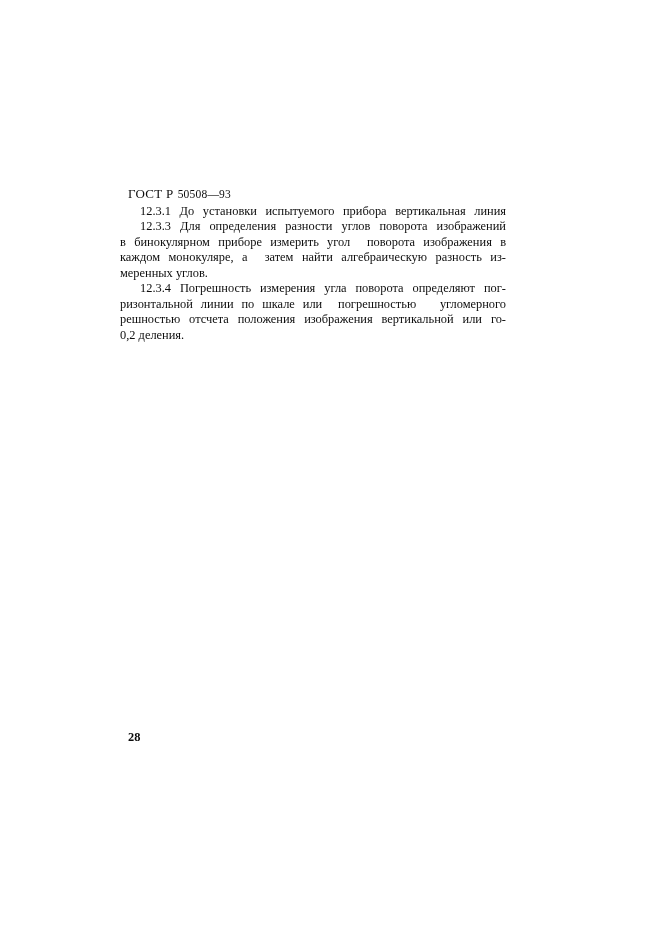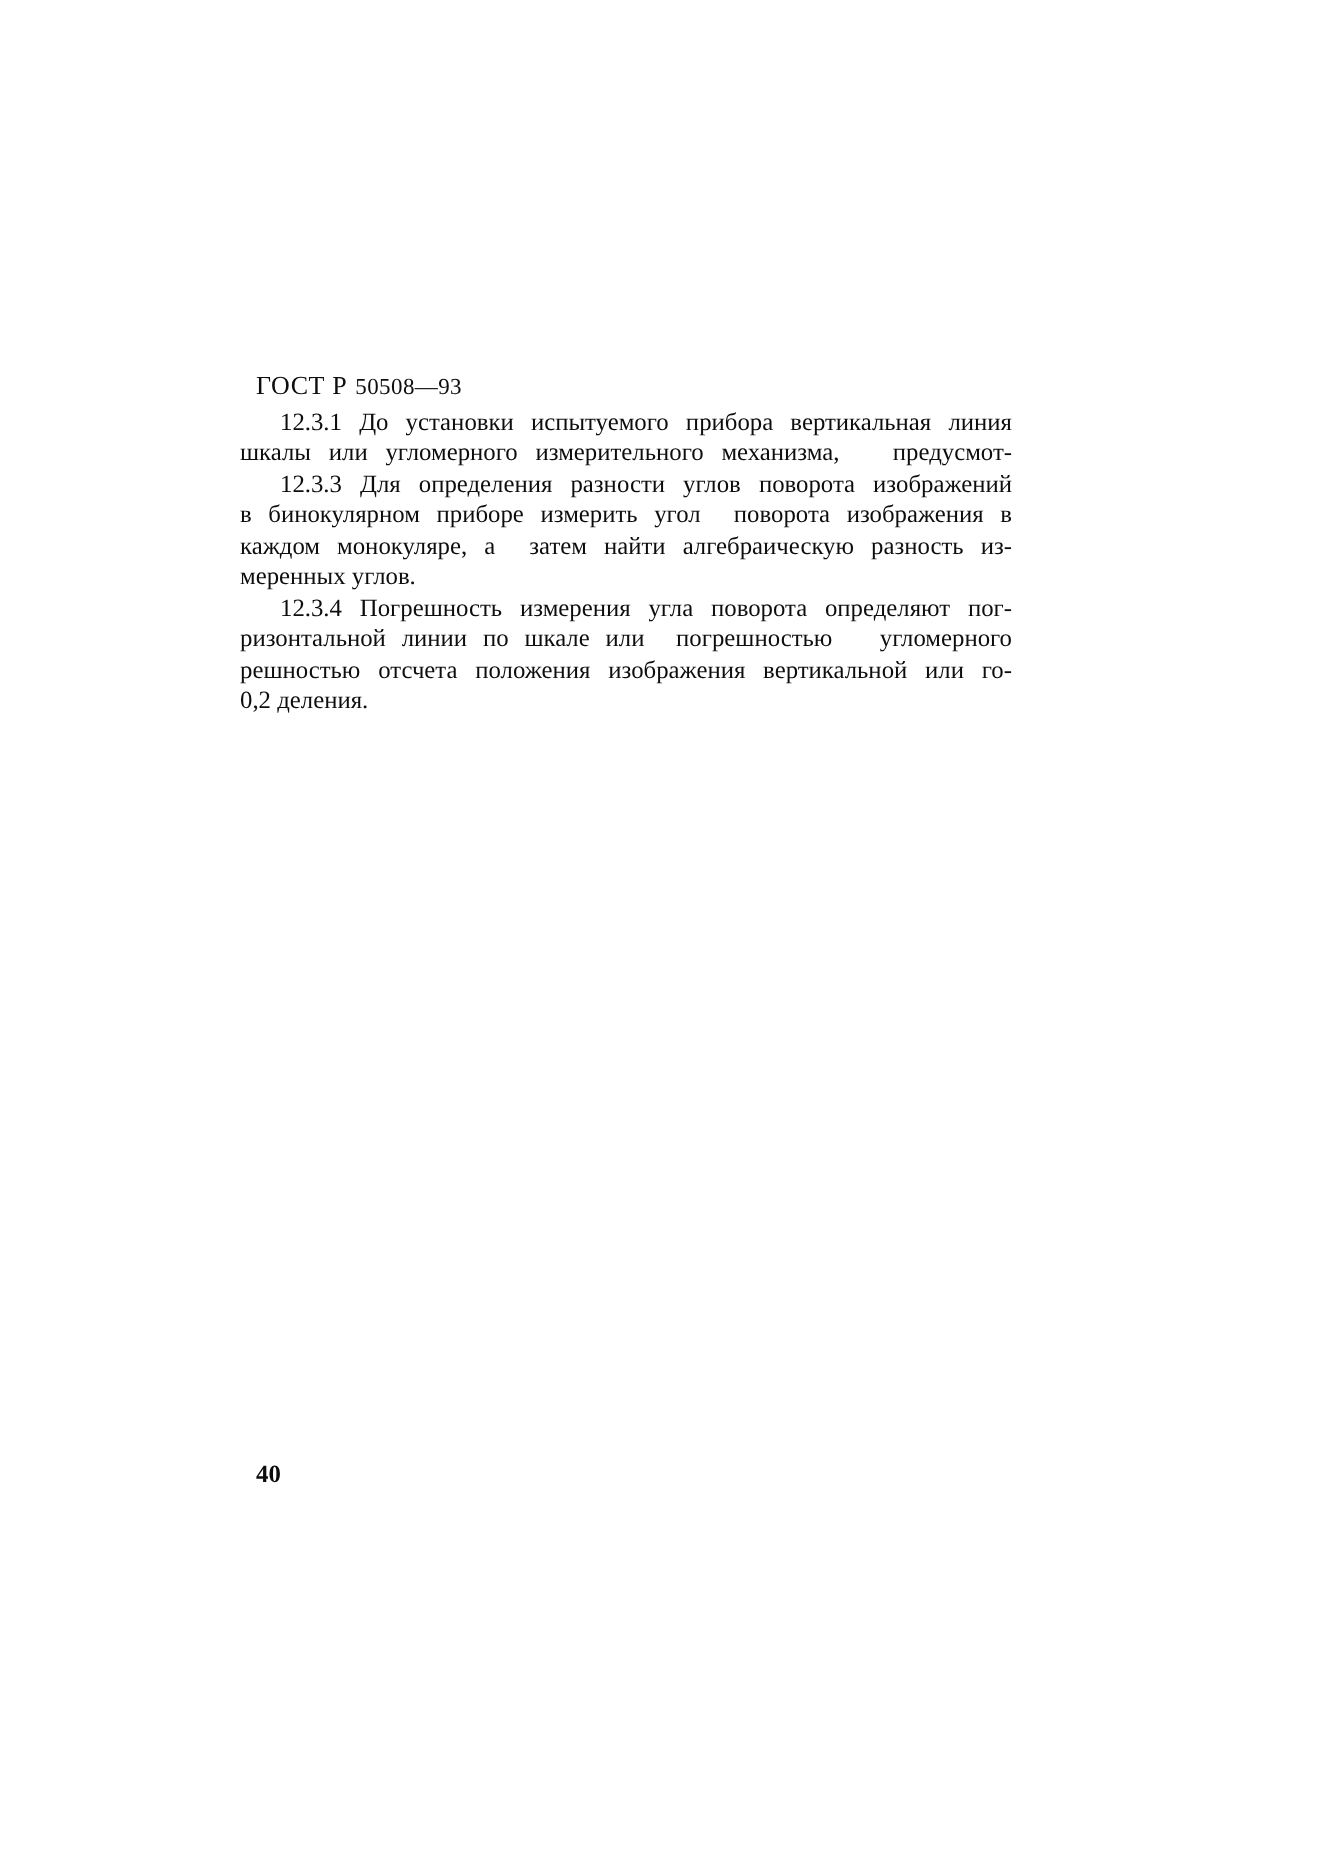--- a/index.html
+++ b/index.html
@@ -81,31 +81,30 @@
 
   <div class="running-head">
     <span class="gost-label">ГОСТ Р</span><span class="gost-number">50508—93</span>
   </div>
 
   <div class="body-block">
       <p class="para">
         <span class="line indent">12.3.1 До установки испытуемого прибора вертикальная линия</span>
       </p>
       <p class="para">
-        <span class="line">шкалы или угломерного измерительного механизма,   предусмот-</span>
       </p>
       <p class="para">
         <span class="line indent">12.3.3 Для определения разности углов поворота изображений</span>
         <span class="line">в бинокулярном приборе измерить угол  поворота изображения в</span>
         <span class="line">каждом монокуляре, а  затем найти алгебраическую разность из-</span>
         <span class="line last">меренных углов.</span>
       </p>
       <p class="para">
         <span class="line indent">12.3.4 Погрешность измерения угла поворота определяют пог-</span>
         <span class="line">ризонтальной линии по шкале или  погрешностью   угломерного</span>
         <span class="line">решностью отсчета положения изображения вертикальной или го-</span>
         <span class="line last">0,2 деления.</span>
       </p>
     </div>
 
-  <div class="folio">40</div>
+  <div class="folio">28</div>
 
 </div>
 
 </body></html>

